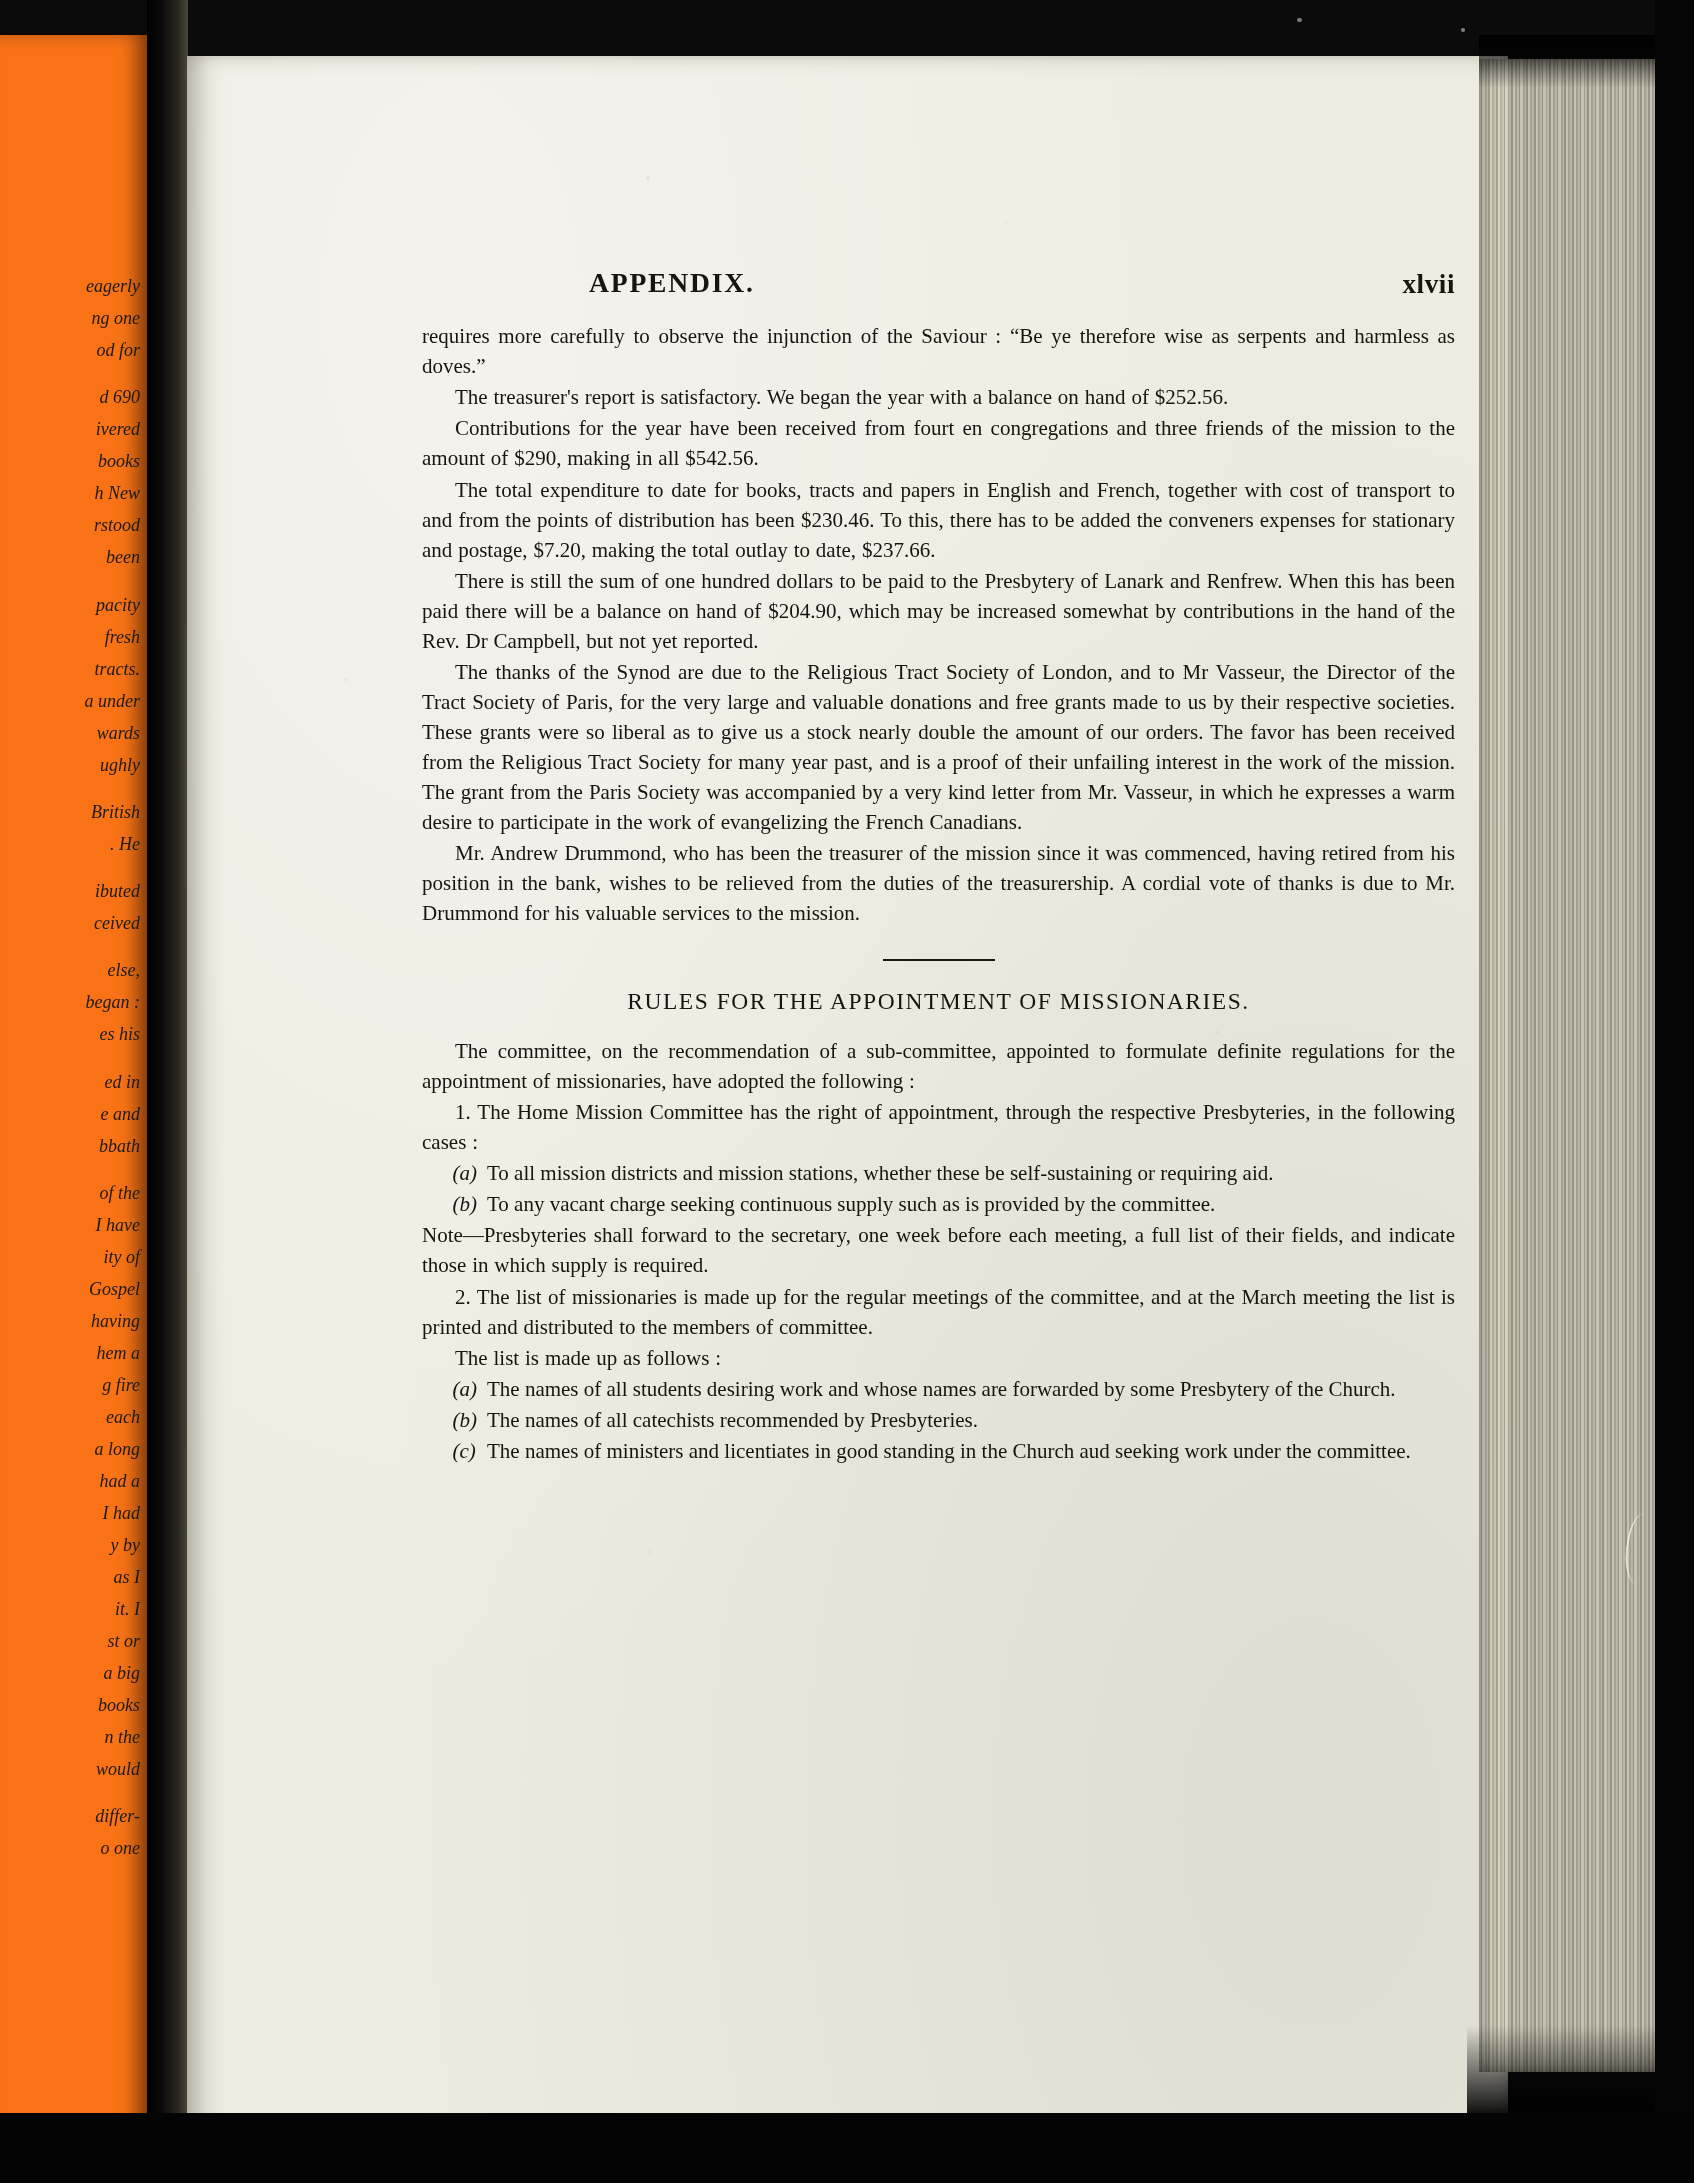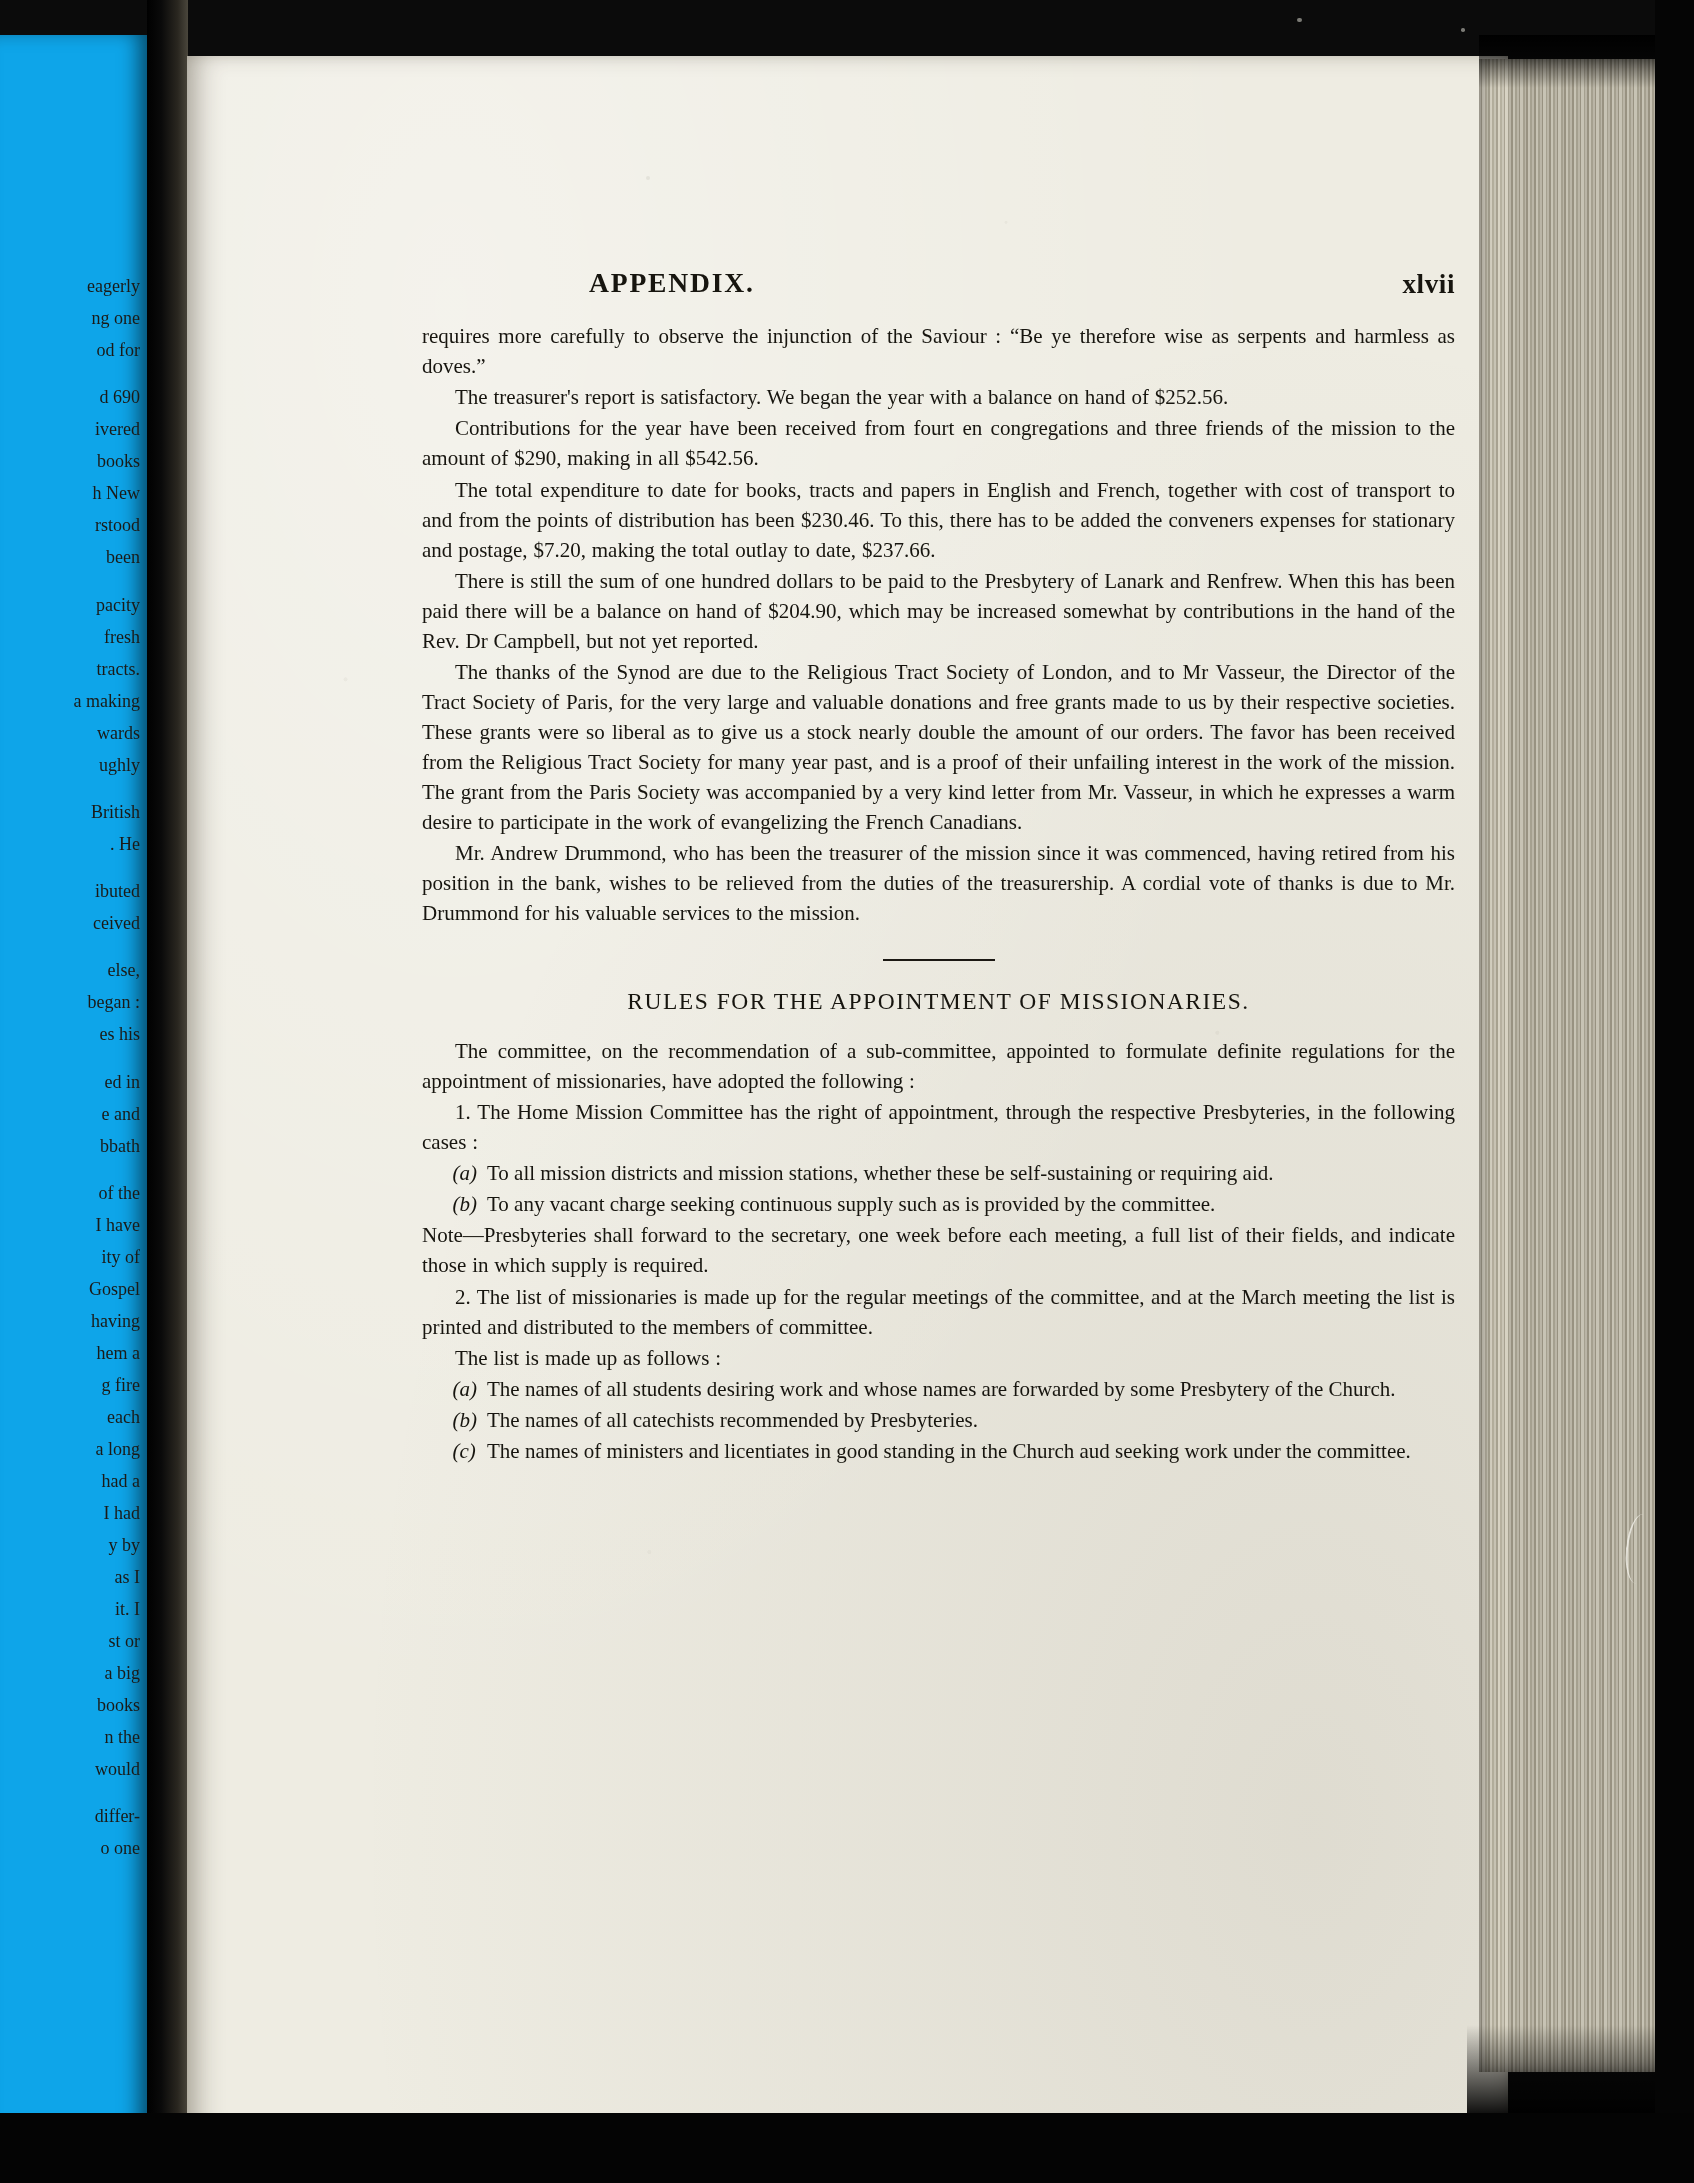--- a/index.html
+++ b/index.html
@@ -22,22 +22,23 @@
     background: #0b0b0b;
   }
 
   
   .left-page {
     position: absolute;
     left: 0;
     top: 35px;
     width: 147px;
     height: 2113px;
-    background: #0ea5e9;
+    background: #f97316;
     box-shadow: inset -14px 0 20px -5.9px rgba(0,0,0,0.55);
+    font-style: italic;
   }
   .left-page-inner {
     position: absolute;
     right: 7px;
     top: 235px;
     width: 123px;
     text-align: right;
     font-size: 18px;
     line-height: 32px;
     color: #1b1a17;
@@ -239,21 +240,21 @@
       <div>d 690</div>
       <div>ivered</div>
       <div>books</div>
       <div>h New</div>
       <div>rstood</div>
       <div>been</div>
       <div class="lp-gap"></div>
       <div>pacity</div>
       <div>fresh</div>
       <div>tracts.</div>
-      <div>a making</div>
+      <div>a under</div>
       <div>wards</div>
       <div>ughly</div>
       <div class="lp-gap"></div>
       <div>British</div>
       <div>.  He</div>
       <div class="lp-gap"></div>
       <div>ibuted</div>
       <div>ceived</div>
       <div class="lp-gap"></div>
       <div>else,</div>

